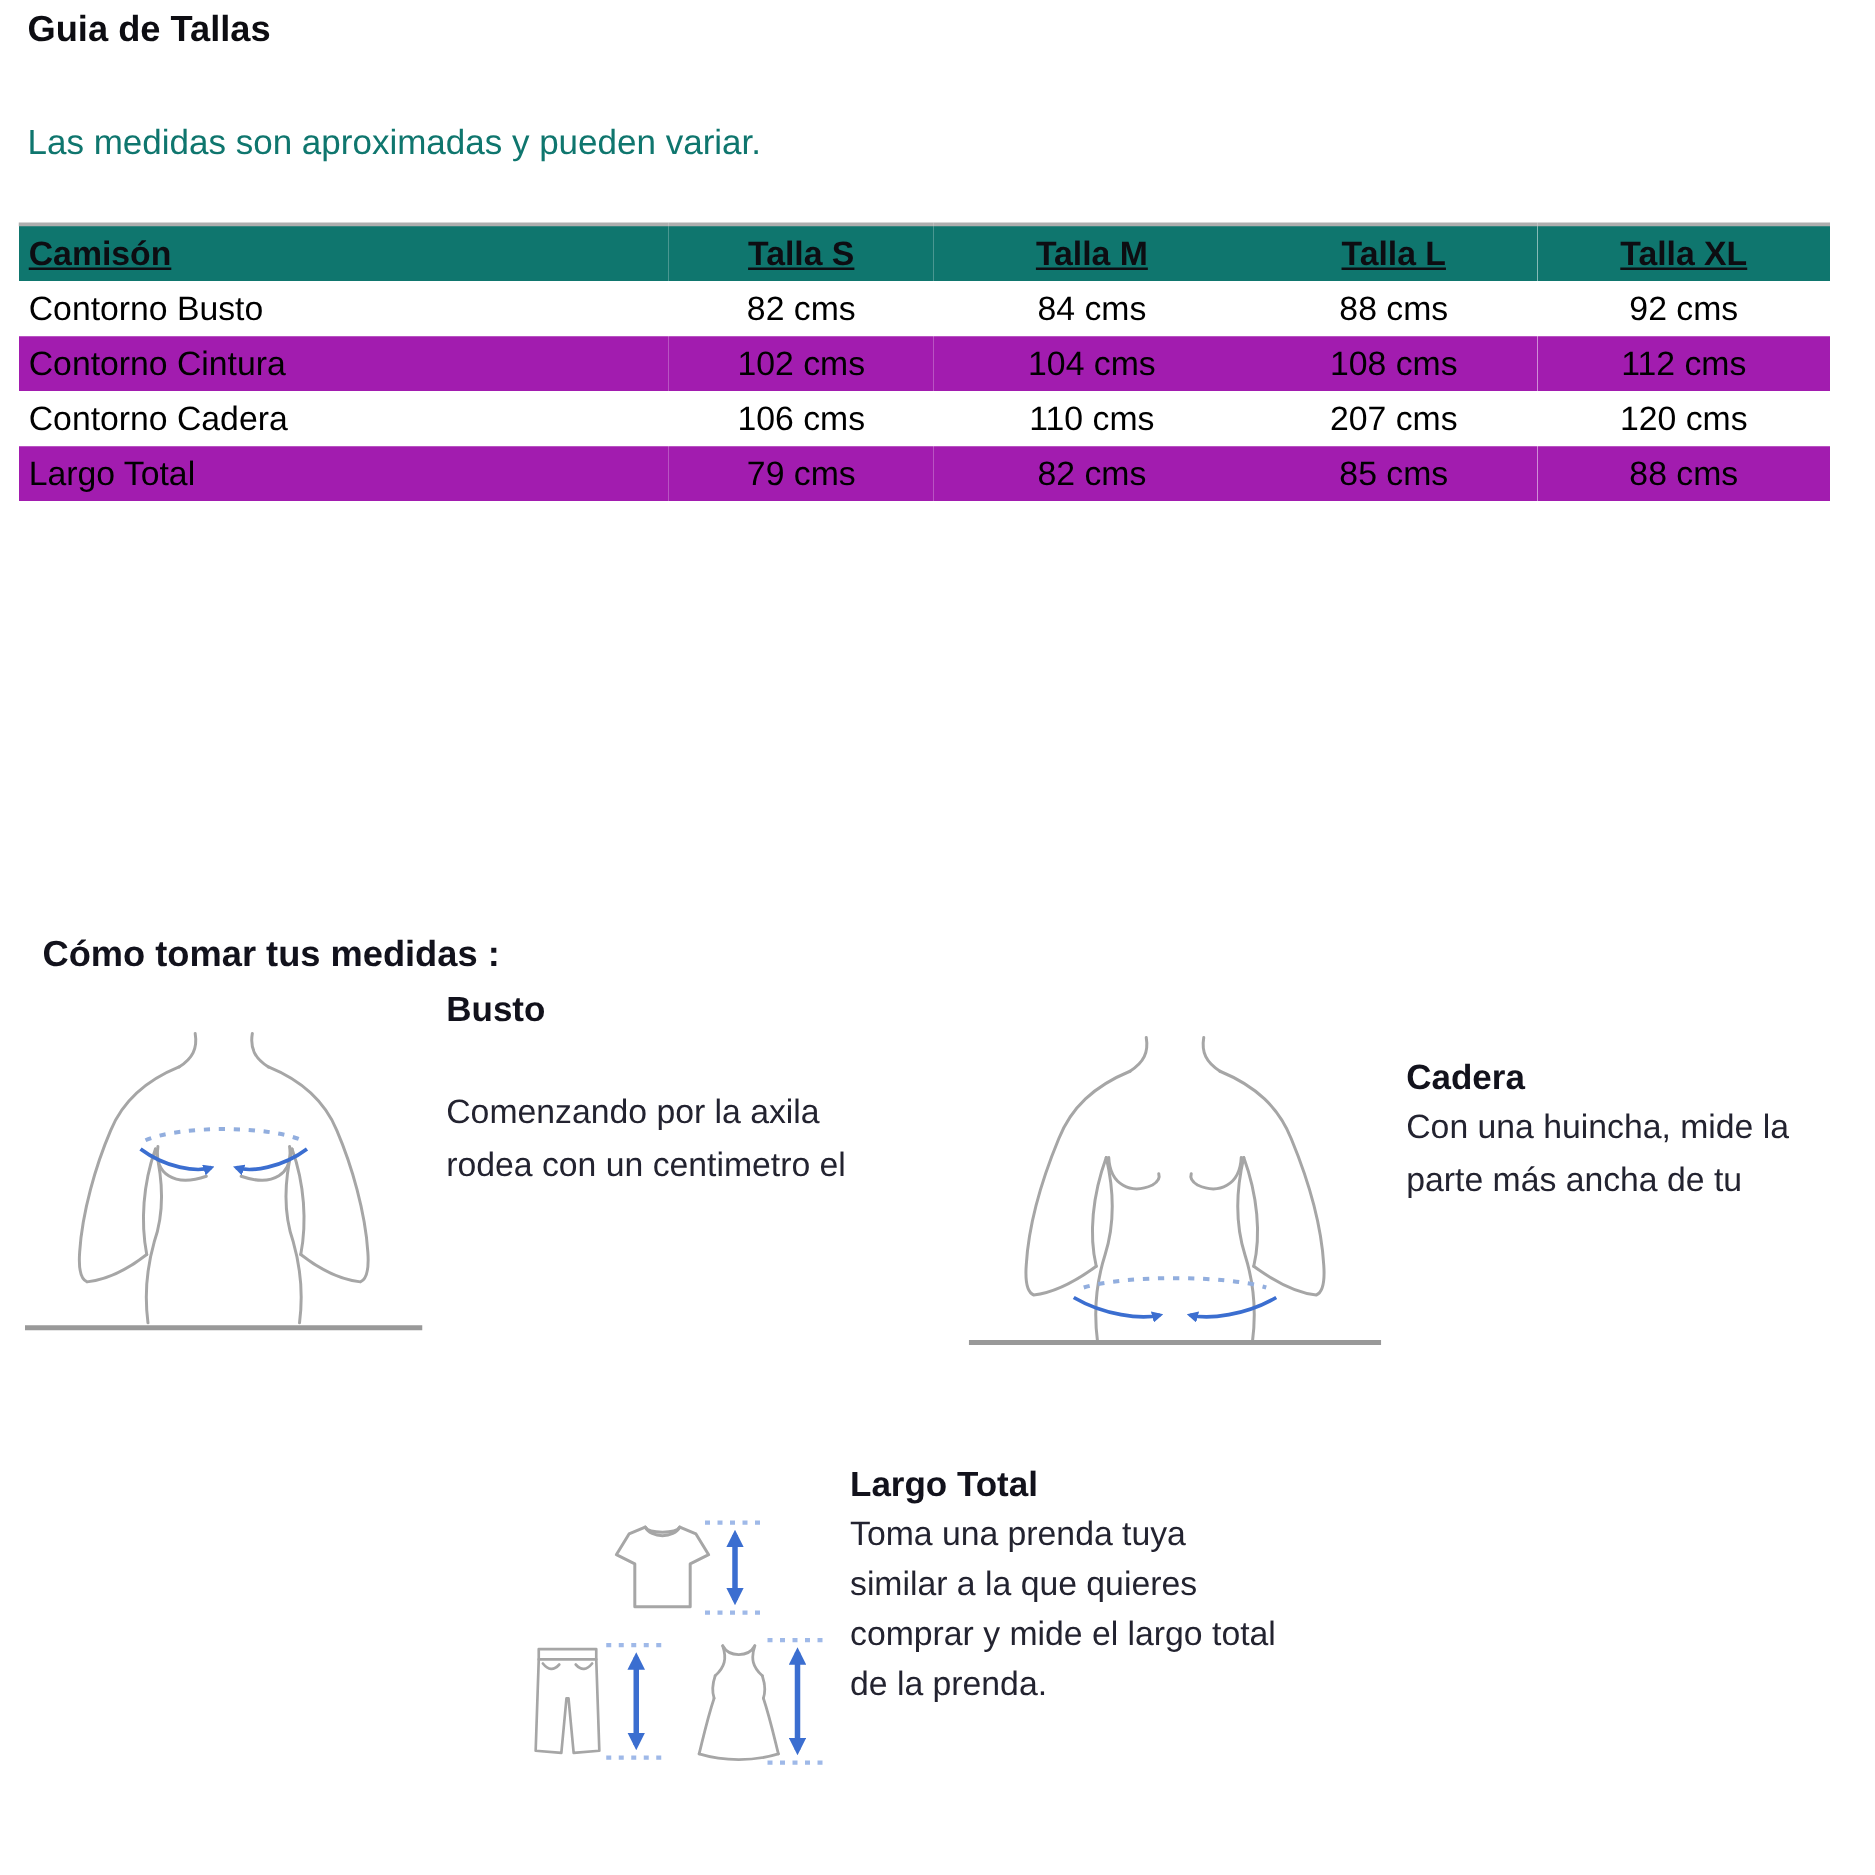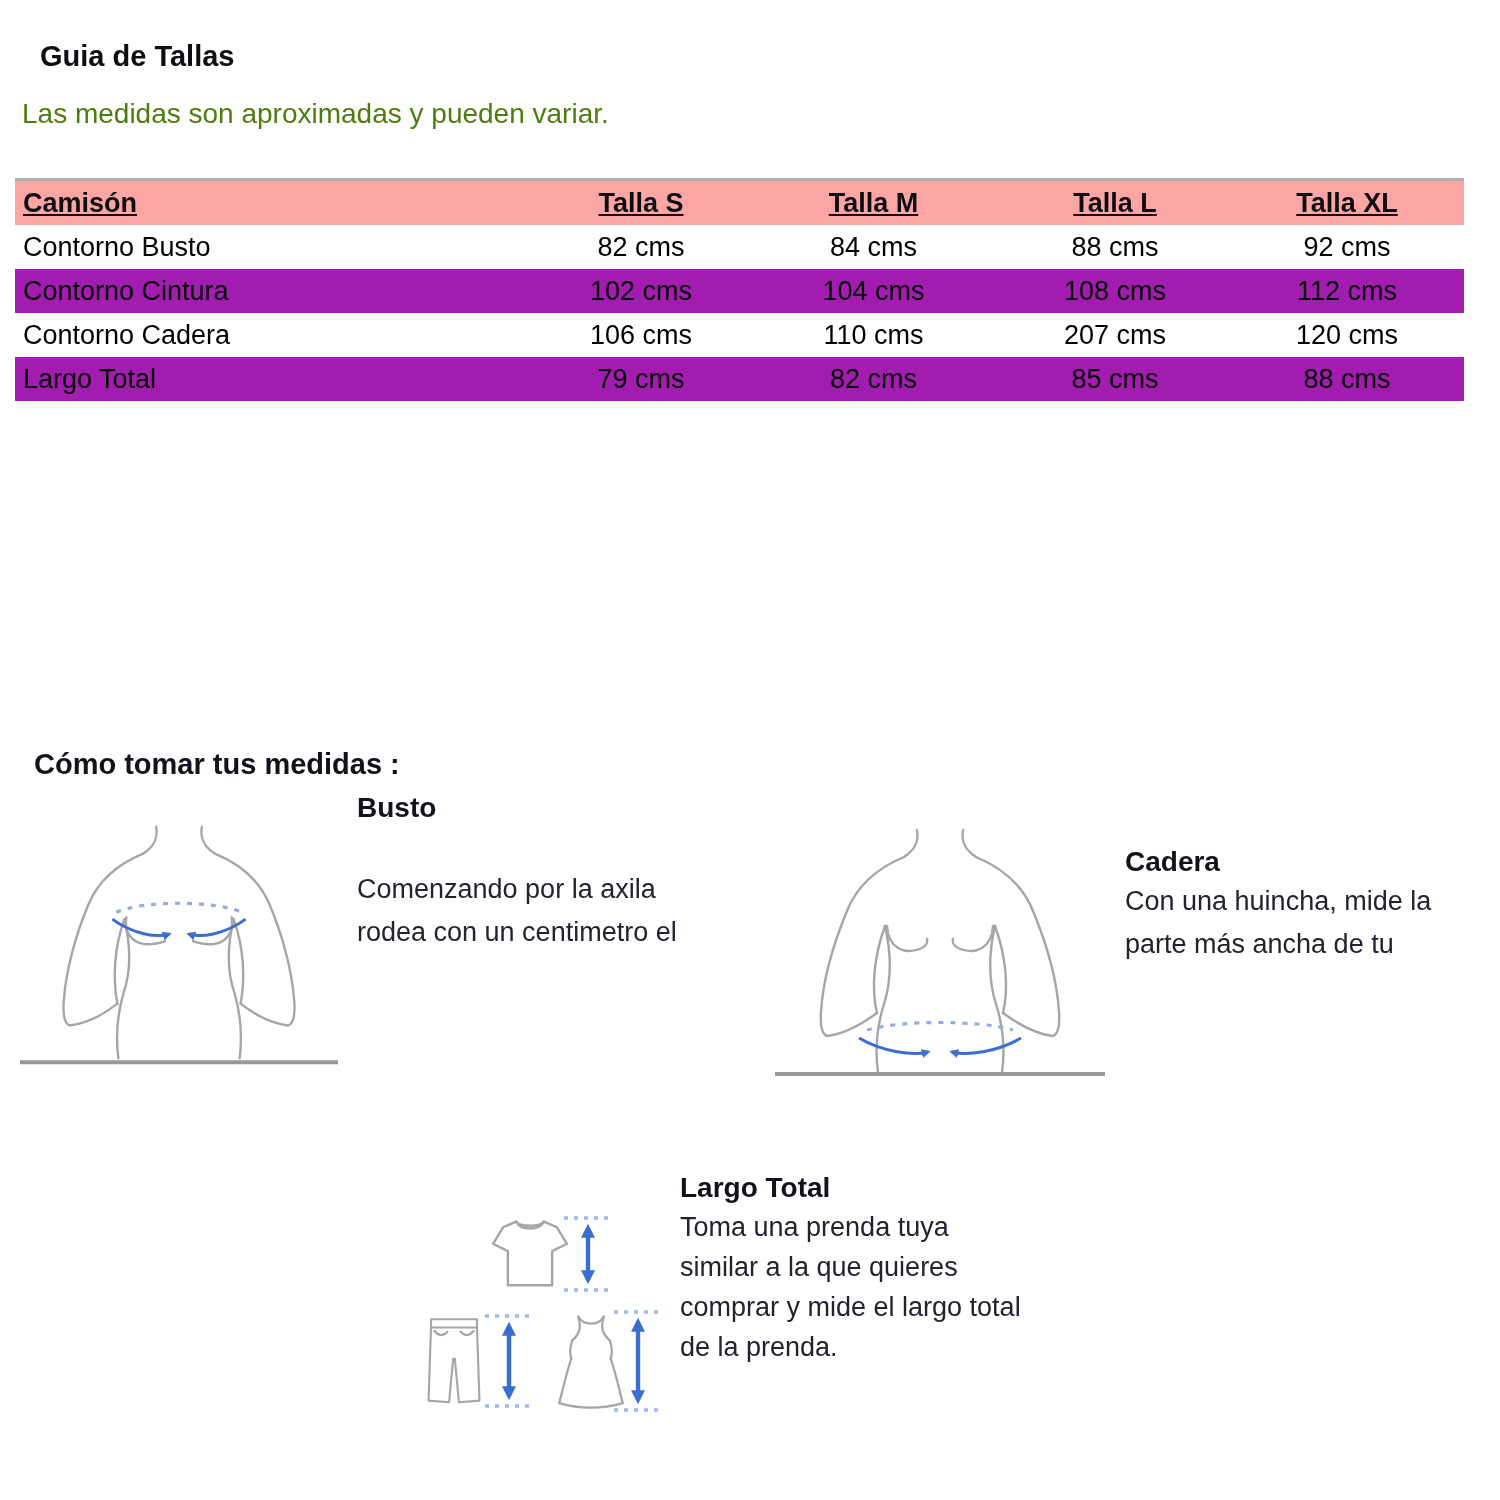--- a/index.html
+++ b/index.html
@@ -1,43 +1,43 @@
 <!DOCTYPE html>
 <html><head>
 <meta charset="utf-8">
 <style>
   html,body{margin:0;padding:0;background:#fff;}
   #page{position:relative;width:1500px;height:1500px;background:#ffffff;overflow:hidden;
         font-family:"Liberation Sans", sans-serif;color:#17171f;}
   .abs{position:absolute;}
   .doc-title{font-size:29px;font-weight:700;color:#0d0d12;}
-  .doc-sub{font-size:28px;color:#4d7c0f;}
+  .doc-sub{font-size:28px;color:#0f766e;}
   
   table.size{border-collapse:collapse;table-layout:fixed;width:1449px;border-top:3px solid #aeaeae;}
   table.size th, table.size td{height:44px;padding:0;font-size:27px;vertical-align:middle;
         white-space:nowrap;overflow:hidden;}
-  table.size th{font-weight:700;text-decoration:underline;background:#fca5a5;text-align:center;color:#0d0d12;}
+  table.size th{font-weight:700;text-decoration:underline;background:#0f766e;text-align:center;color:#0d0d12;}
   table.size td{font-weight:400;text-align:center;color:#000;}
   table.size th.c0, table.size td.c0{text-align:left;padding-left:8px;}
   table.size tr.stripe td{background:#a21caf;}
   col.c0{width:520px;} col.c1{width:212px;} col.c2{width:253px;} col.c3{width:230px;} col.c4{width:234px;}
   
   .howto-heading{font-size:29px;font-weight:700;color:#12121c;}
   .fig-title{font-size:28px;font-weight:700;color:#12121c;}
   .fig-text{font-size:27px;color:#232330;}
   .fig-text div{height:43px;}
   .fig-text.tight div{height:40px;}
   svg{display:block;}
 </style>
 </head>
 <body>
 
 <div id="page">
 
-  <div class="abs doc-title" style="left:40px;top:8px;margin-top:32px;">Guia de Tallas</div>
+  <div class="abs doc-title" style="left:22px;top:8px;">Guia de Tallas</div>
   <div class="abs doc-sub" style="left:22px;top:98px;">Las medidas son aproximadas y pueden variar.</div>
 
   <table class="size abs" style="left:15px;top:178px;">
     <colgroup>
         <col class="c0">
         <col class="c1">
         <col class="c2">
         <col class="c3">
         <col class="c4">
       </colgroup>

